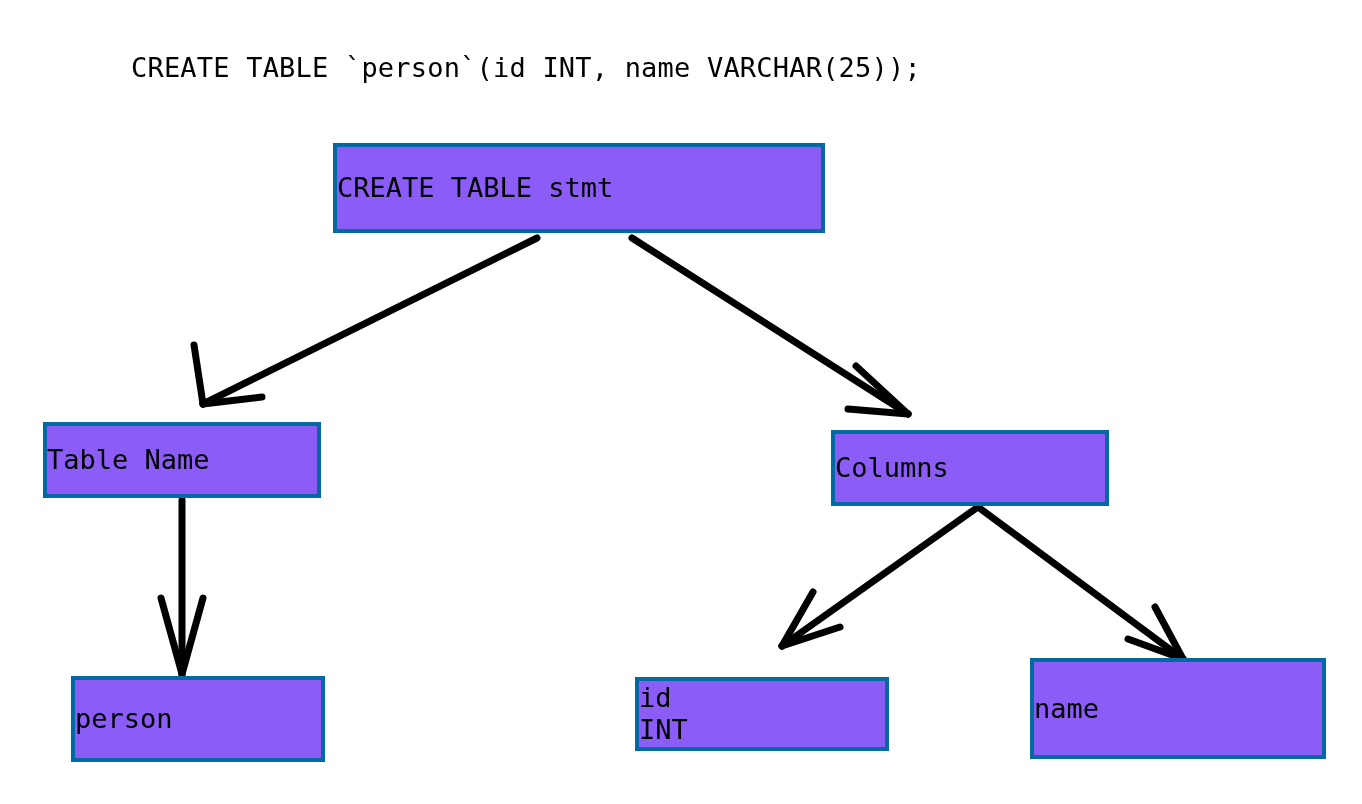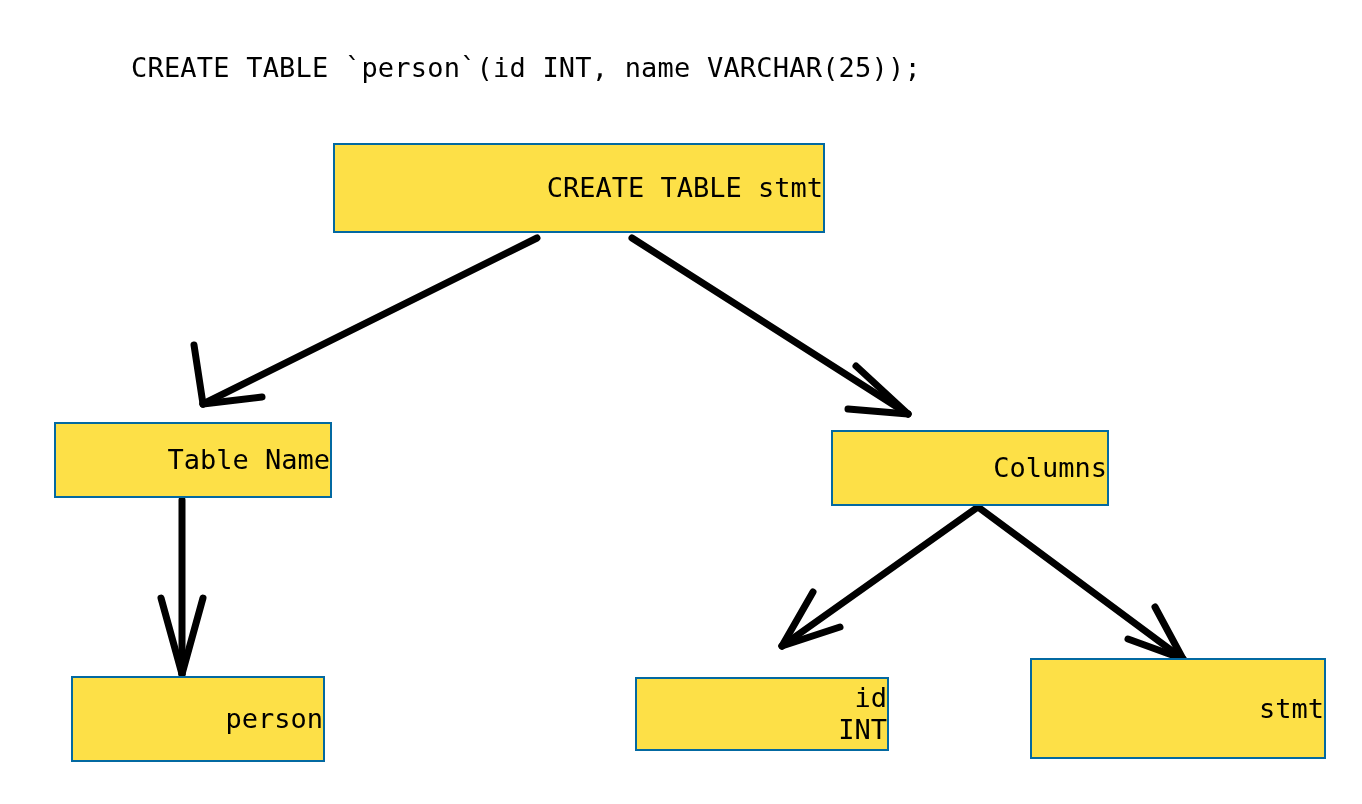--- a/index.html
+++ b/index.html
@@ -22,25 +22,25 @@
     position: absolute;
     left: 0;
     top: 0;
     width: 1362px;
     height: 804px;
     pointer-events: none;
   }
   .node {
     position: absolute;
     box-sizing: border-box;
-    border: 2px solid #0369a1;
-    background: #fde047;
+    border: 4px solid #0369a1;
+    background: #8b5cf6;
     display: flex;
     flex-direction: column;
-    align-items: flex-end;
+    align-items: flex-start;
     justify-content: center;
     line-height: 1.18;
     color: #000000;
     font-family: "DejaVu Sans Mono", "Liberation Mono", monospace;
     font-size: 27px;
     letter-spacing: 0px;
     text-align: center;
     white-space: pre;
   }
   .node .line { display: block; }
@@ -49,21 +49,21 @@
     left: 131px;
     top: 52px;
     font-family: "DejaVu Sans Mono", "Liberation Mono", monospace;
     font-size: 27px;
     color: #000000;
     white-space: pre;
     letter-spacing: 0.2px;
   }
   
   #node-root      { left: 333px; top: 143px; width: 492px; height: 90px; }
-  #node-tablename { left: 54px;  top: 422px; width: 278px; height: 76px; }
+  #node-tablename { left: 43px;  top: 422px; width: 278px; height: 76px; }
   #node-columns   { left: 831px; top: 430px; width: 278px; height: 76px; }
   #node-person    { left: 55px;  top: 676px; width: 254px; height: 86px; margin-left: 16px; }
   #node-id        { left: 635px; top: 677px; width: 254px; height: 74px; }
   #node-name      { left: 1030px;top: 658px; width: 296px; height: 101px; }
 </style>
 </head>
 <body>
 
 <div id="canvas">
 
@@ -120,16 +120,16 @@
   <div class="node" id="node-person">
     <span class="line">person</span>
   </div>
 
   <div class="node" id="node-id">
     <span class="line">id</span>
     <span class="line">INT</span>
   </div>
 
   <div class="node" id="node-name">
-    <span class="line">stmt</span>
+    <span class="line">name</span>
   </div>
 
 </div>
 
 </body></html>

